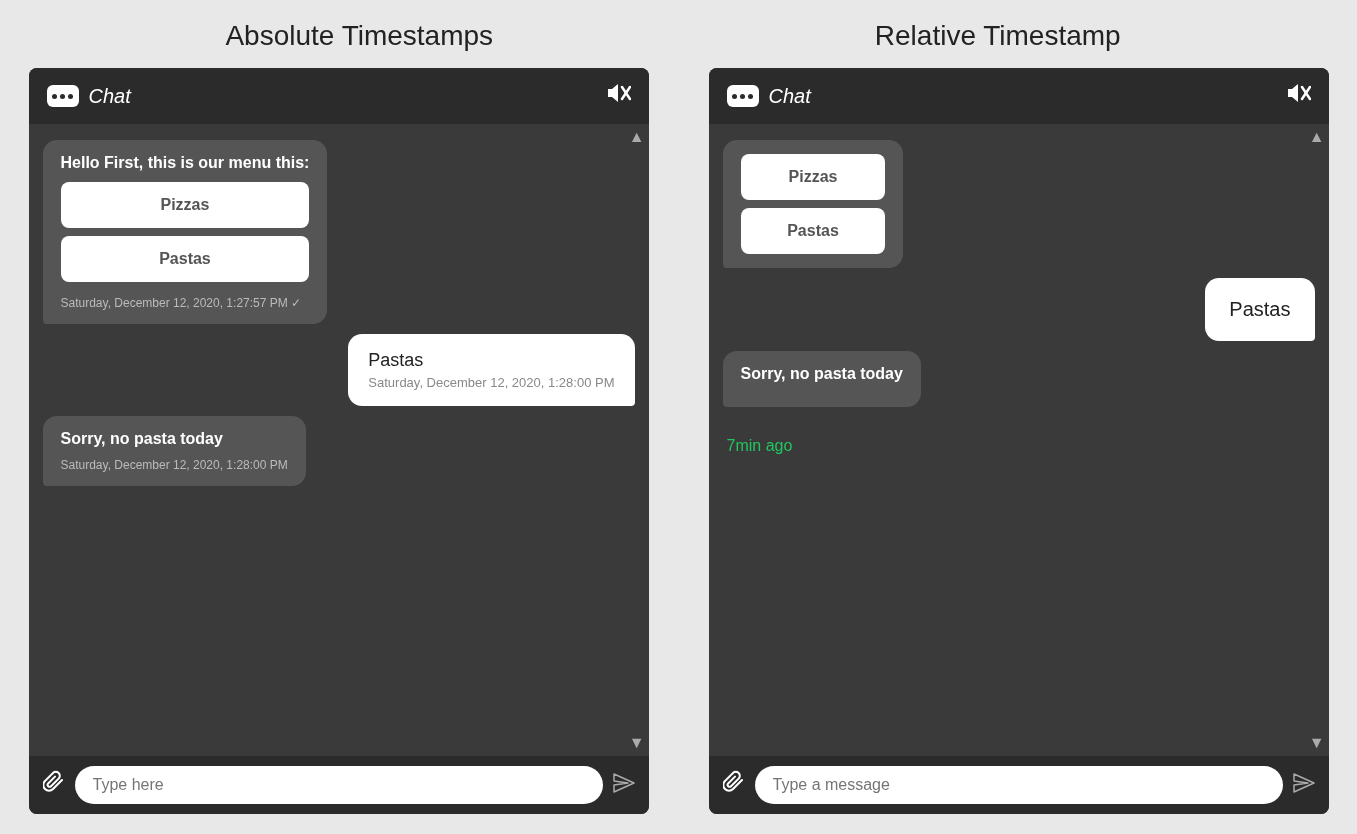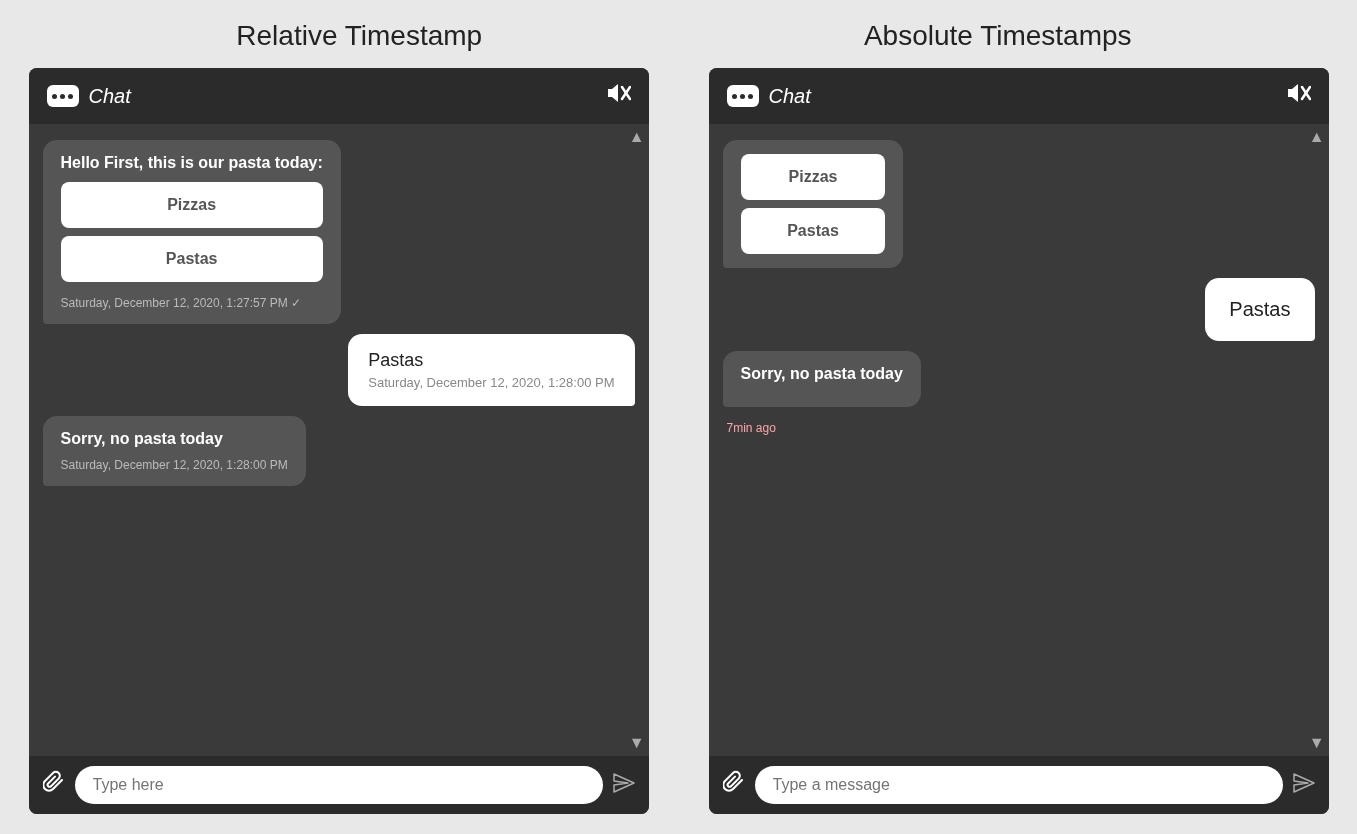--- a/index.html
+++ b/index.html
@@ -147,23 +147,23 @@
       font-weight: 400;
       color: #222;
     }
     .user-bubble .user-timestamp {
       font-size: 13px;
       color: #888;
       margin-top: 4px;
     }
     
     .relative-ts-label {
-      color: #fca5a5;
-      font-size: 12px;
-      margin-top: 4px;
+      color: #22c55e;
+      font-size: 16px;
+      margin-top: 20px;
       padding: 0 4px;
     }
     
     .chat-input-area {
       background: #2b2b2b;
       padding: 10px 14px;
       display: flex;
       align-items: center;
       gap: 10px;
       flex-shrink: 0;
@@ -201,22 +201,22 @@
       bottom: 4px;
       right: 4px;
       color: #aaa;
       font-size: 16px;
     }
   </style>
 </head>
 <body>
 
 <div class="titles-row">
+  <div class="section-title">Absolute Timestamps</div>
   <div class="section-title">Relative Timestamp</div>
-  <div class="section-title">Absolute Timestamps</div>
 </div>
 
 <div class="panels-row">
 
   <div class="chat-panel">
     <div class="chat-header">
       <div class="chat-header-left">
         <div class="chat-bubble-icon">
           <span></span>
             <span></span>
@@ -231,21 +231,21 @@
           <line x1="17" y1="5" x2="25" y2="17" stroke="white" stroke-width="2.5" stroke-linecap="round"></line>
           <line x1="25" y1="5" x2="17" y2="17" stroke="white" stroke-width="2.5" stroke-linecap="round"></line>
         </svg>
       </span>
     </div>
 
     <div class="chat-messages" style="position:relative;">
       <span class="scroll-arrow-up">▲</span>
 
       <div class="bot-bubble">
-        <div class="bot-text">Hello First, this is our pasta today:</div>
+        <div class="bot-text">Hello First, this is our menu this:</div>
         <button class="menu-button">Pizzas</button>
         <button class="menu-button">Pastas</button>
         <div class="bot-timestamp">Saturday, December 12, 2020, 1:27:57 PM ✓</div>
       </div>
 
       <div class="user-bubble">
         <div class="user-text">Pastas</div>
         <div class="user-timestamp">Saturday, December 12, 2020, 1:28:00 PM</div>
       </div>
 

